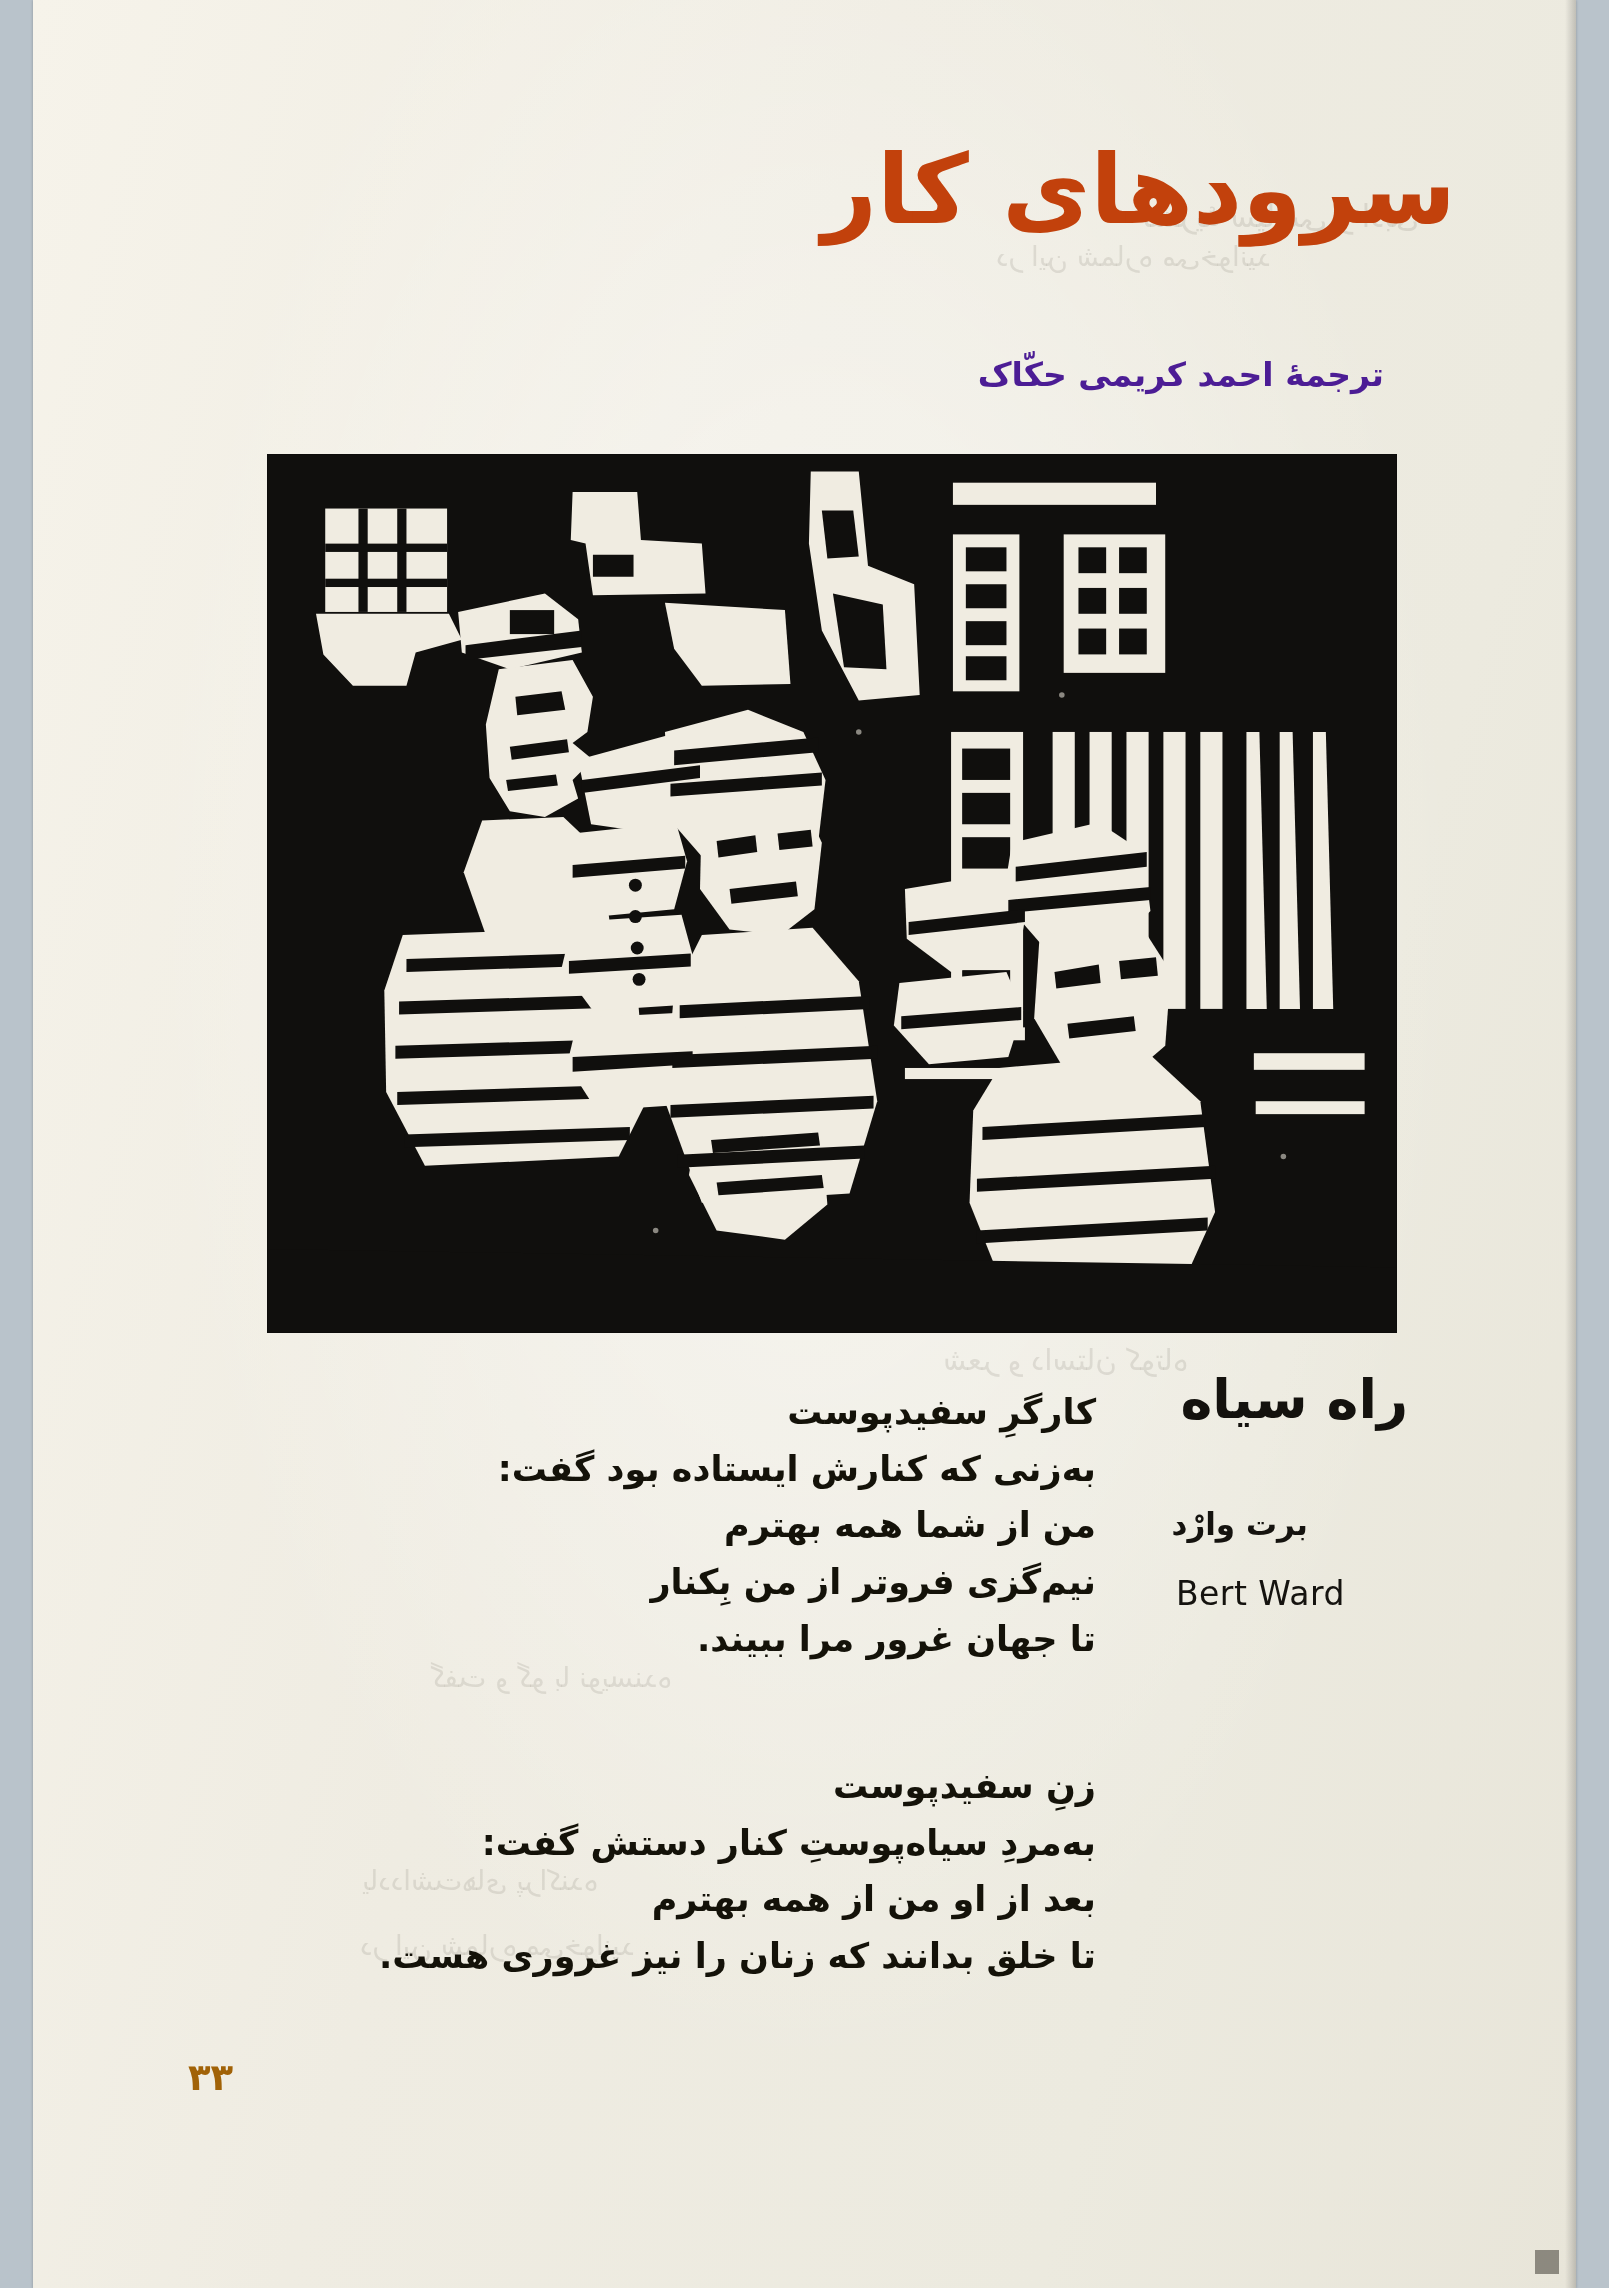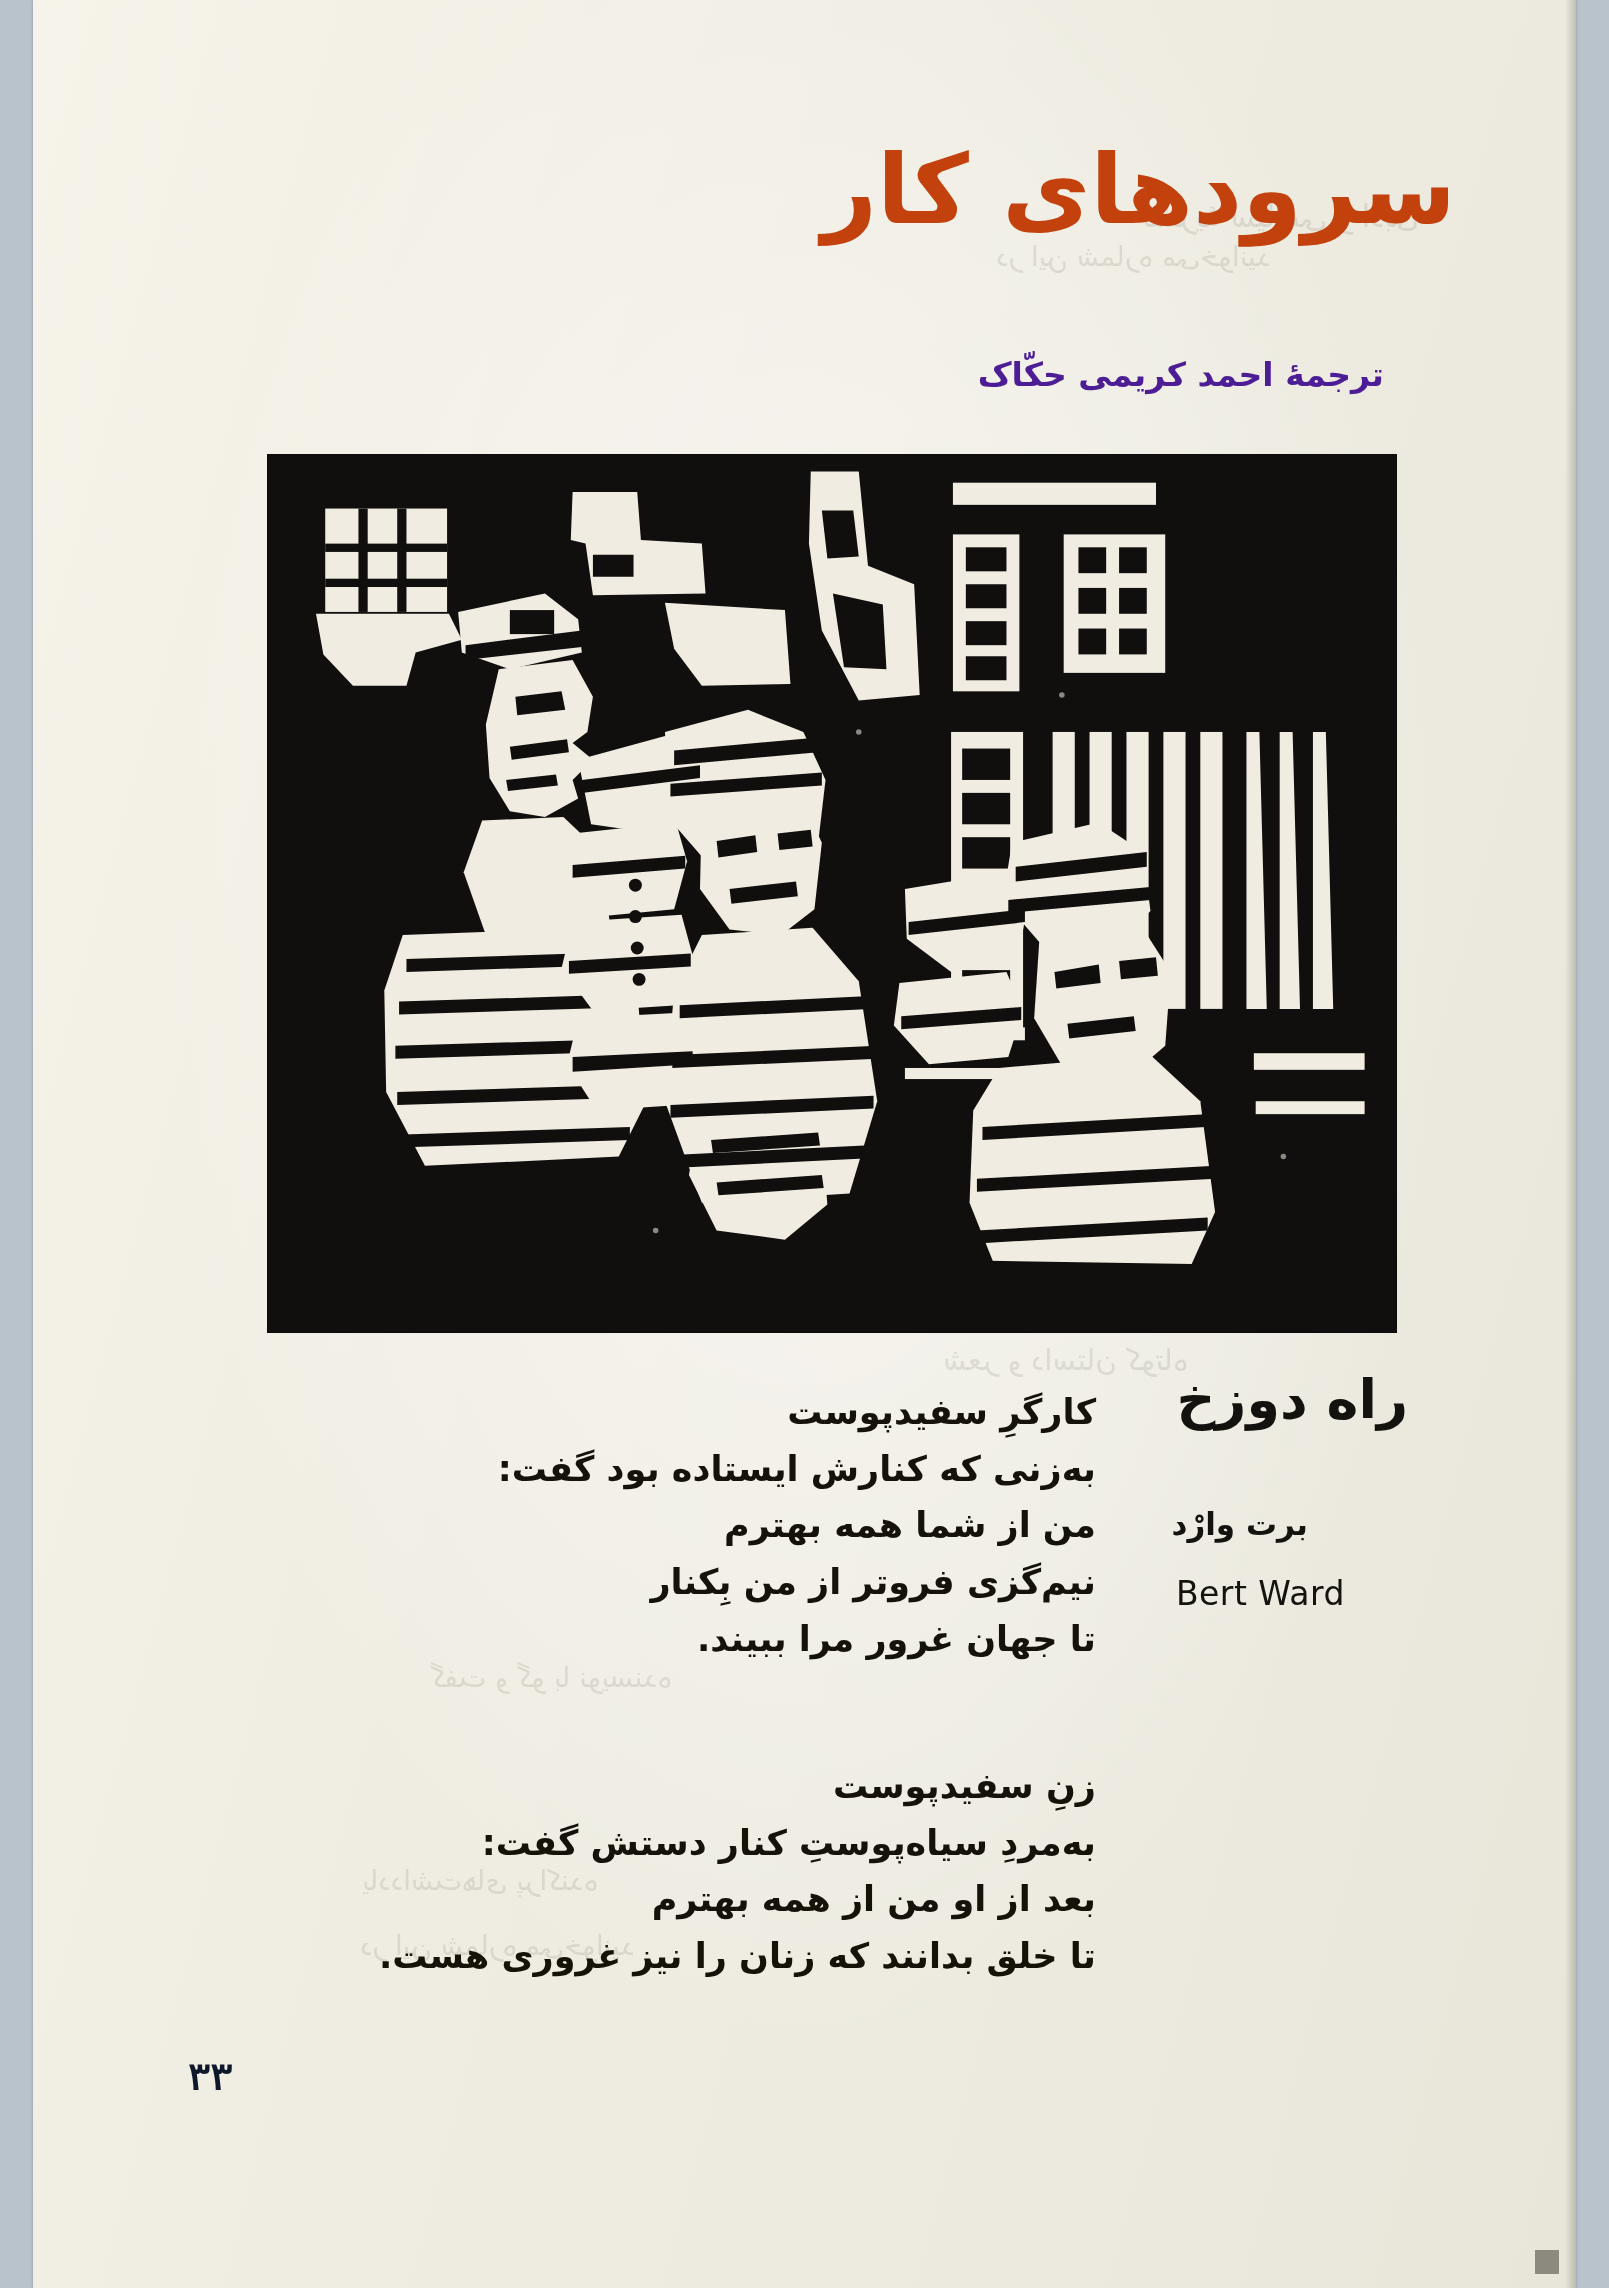--- a/index.html
+++ b/index.html
@@ -125,23 +125,22 @@
   }
   #stanza-1 { top: 1384px; }
   #stanza-2 { top: 1758px; }
 
   .page-number {
     position: absolute;
     left: 155px;
     top: 2056px;
     font-size: 37px;
     font-weight: bold;
-    color: #0f172a;
-    direction: rtl;
-    font-family: Liberation Mono, monospace;
+    color: #a16207;
+    direction: rtl;
   }
 
   
   #edge-shadow {
     position: absolute;
     right: 0;
     top: 0;
     width: 11px;
     height: 2289px;
     background: linear-gradient(90deg, rgba(0,0,0,0.0), rgba(60,60,60,0.25));
@@ -342,21 +341,21 @@
           <circle cx="520" cy="620" r="3"></circle>
           <circle cx="640" cy="300" r="3"></circle>
           <circle cx="250" cy="760" r="3"></circle>
           <circle cx="1100" cy="760" r="3"></circle>
           <circle cx="860" cy="260" r="3"></circle>
           <circle cx="420" cy="840" r="3"></circle>
         </g>
       </svg>
     </div>
 
-    <div class="poem-title">راه دوزخ</div>
+    <div class="poem-title">راه سیاه</div>
     <div class="author-fa">برت وارْد</div>
     <div class="author-en">Bert Ward</div>
 
     <div class="stanza" id="stanza-1">
       <div>کارگرِ سفیدپوست</div>
       <div>به‌زنی که کنارش ایستاده بود گفت:</div>
       <div>من از شما همه بهترم</div>
       <div>نیم‌گزی فروتر از من بِکنار</div>
       <div>تا جهان غرور مرا ببیند.</div>
     </div>

